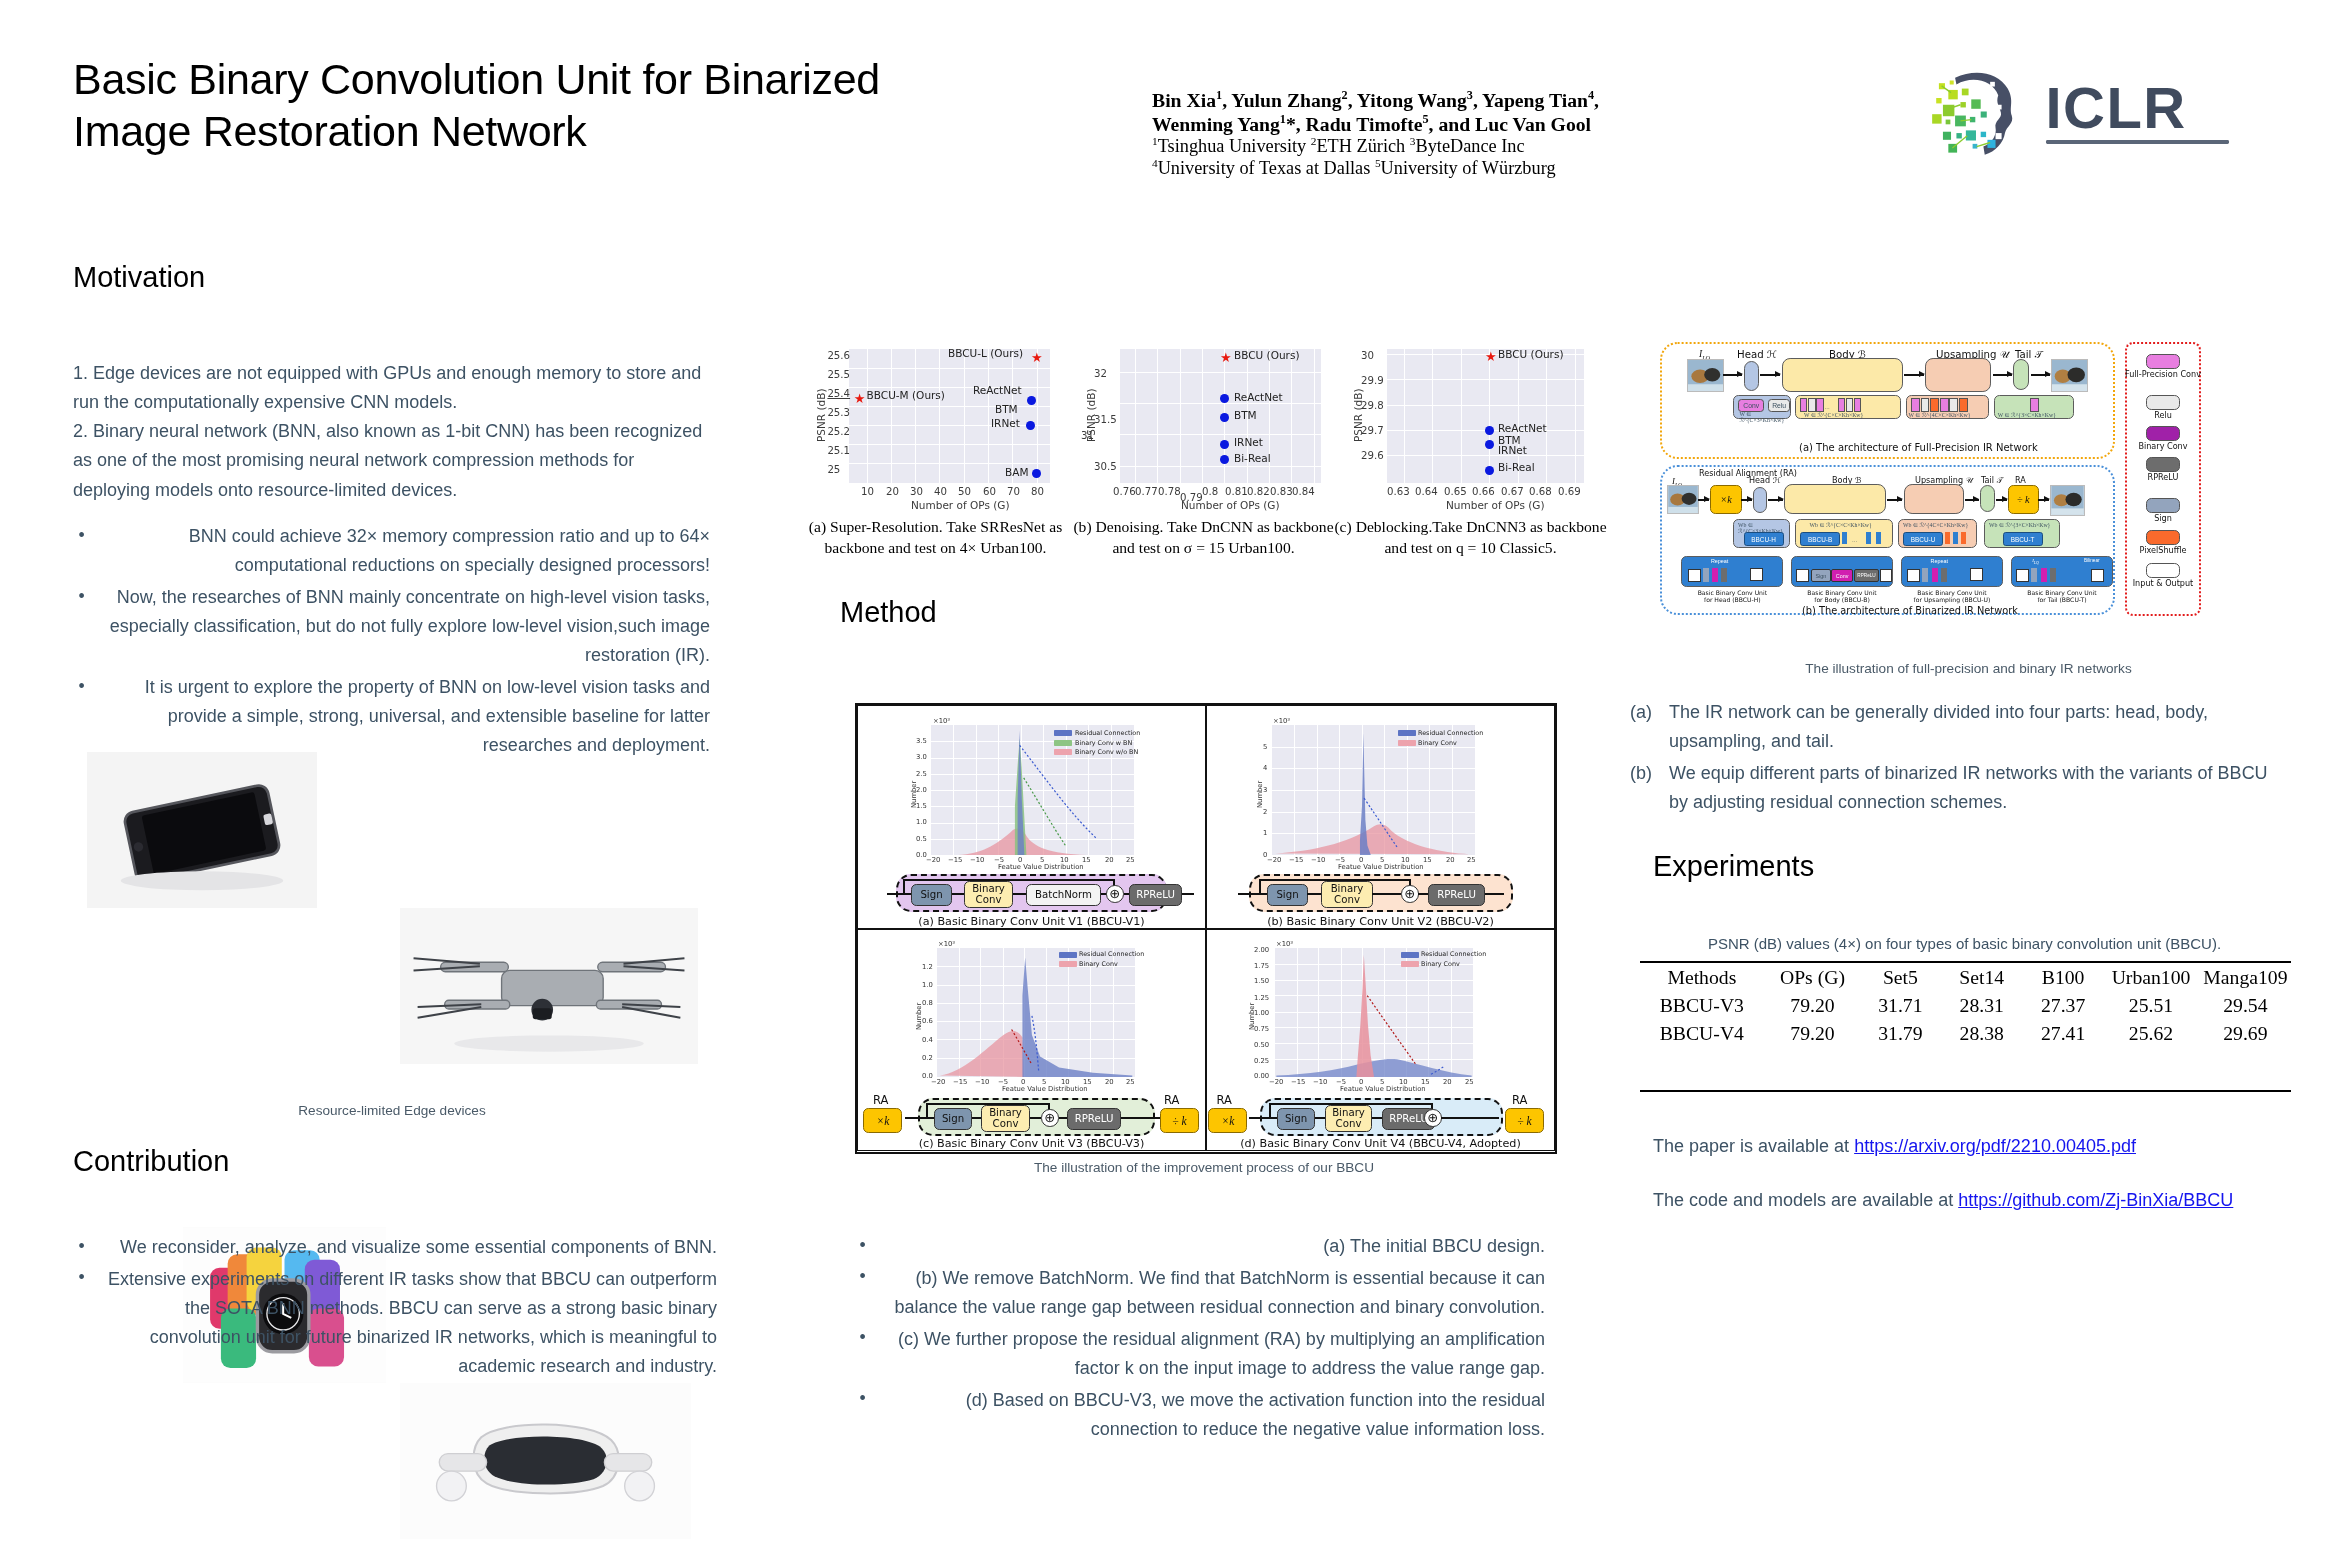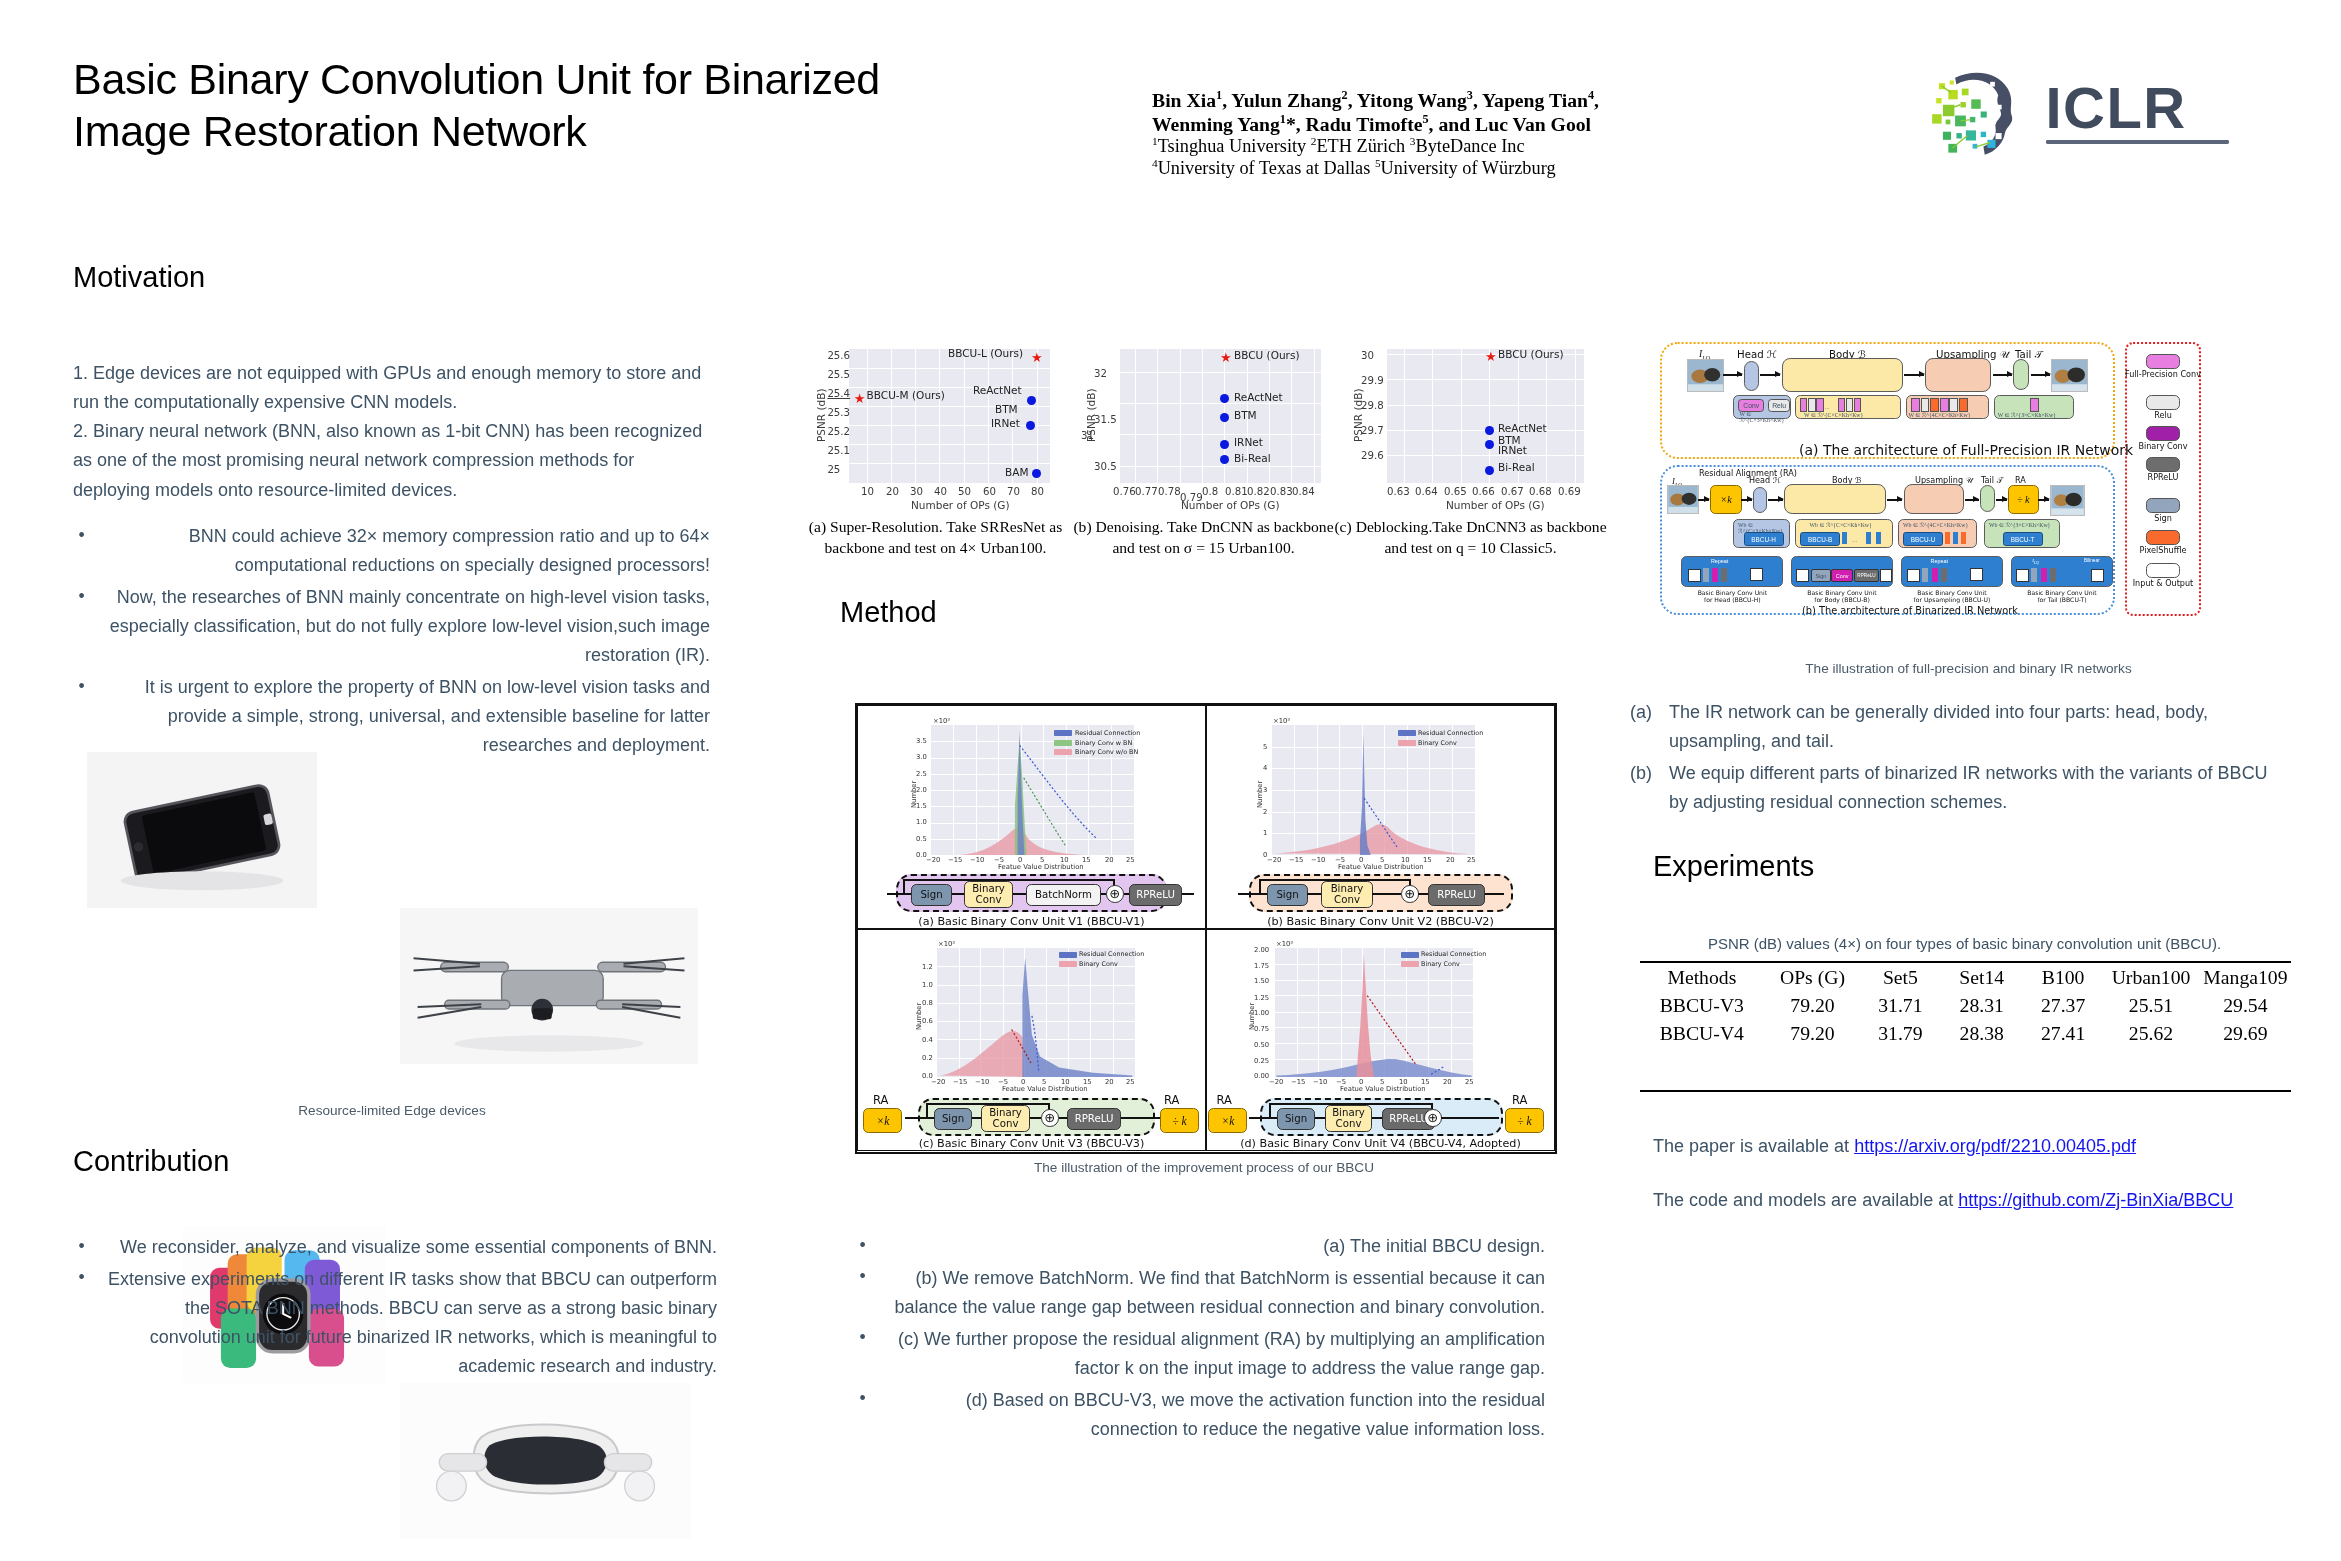--- a/index.html
+++ b/index.html
@@ -739,21 +739,21 @@
       <span style="position:absolute;left:23px;top:2px;background:#fa6a2c;border:0.7px solid #555;width:6.8px;height:12.2px;"></span>
       <span style="position:absolute;left:33px;top:2px;background:#e87ee0;border:0.7px solid #555;width:6.8px;height:12.2px;"></span>
       <span style="position:absolute;left:42px;top:2px;background:#e9e9e9;border:0.7px solid #555;width:6.8px;height:12.2px;"></span>
       <span style="position:absolute;left:52px;top:2px;background:#fa6a2c;border:0.7px solid #555;width:6.8px;height:12.2px;"></span>
       <span style="position:absolute;left:1.4px;top:15.6px;font-size:5.8px;font-family:'Liberation Serif',serif;">W ∈ ℛ^{4C×C×Kh×Kw}</span>
     </div>
     <div class="ablk" style="left:337px;top:56px;width:80px;height:24.4px;background:#c6e3b9;border-radius:5.4px;">
       <span style="position:absolute;left:35px;top:2px;background:#e87ee0;border:0.7px solid #555;width:6.8px;height:12.2px;"></span>
       <span style="position:absolute;left:2.7px;top:15.6px;font-size:5.8px;font-family:'Liberation Serif',serif;">W ∈ ℛ^{3×C×Kh×Kw}</span>
     </div>
-    <div class="alab" style="left:142px;top:103px;font-size:14px;">(a) The architecture of Full-Precision IR Network</div>
+    <div class="alab" style="left:142px;top:103px;font-size:10px;">(a) The architecture of Full-Precision IR Network</div>
 
     <span class="alab alab-i" style="left:15px;top:137px;font-size:8.8px;">I<sub style="font-size:5.4px">LQ</sub></span>
     <div class="imgph" style="left:9.5px;top:146px;width:30px;height:27px;">
       <svg width="30" height="27" viewBox="0 0 44 40">
           <rect width="44" height="40" fill="#9ab7cf"></rect>
           <ellipse cx="14" cy="20" rx="11" ry="9" fill="#a8783f"></ellipse>
           <ellipse cx="31" cy="19" rx="11" ry="9" fill="#30302e"></ellipse>
           <rect y="31" width="44" height="9" fill="#cfe0ea"></rect>
         </svg>
     </div>

